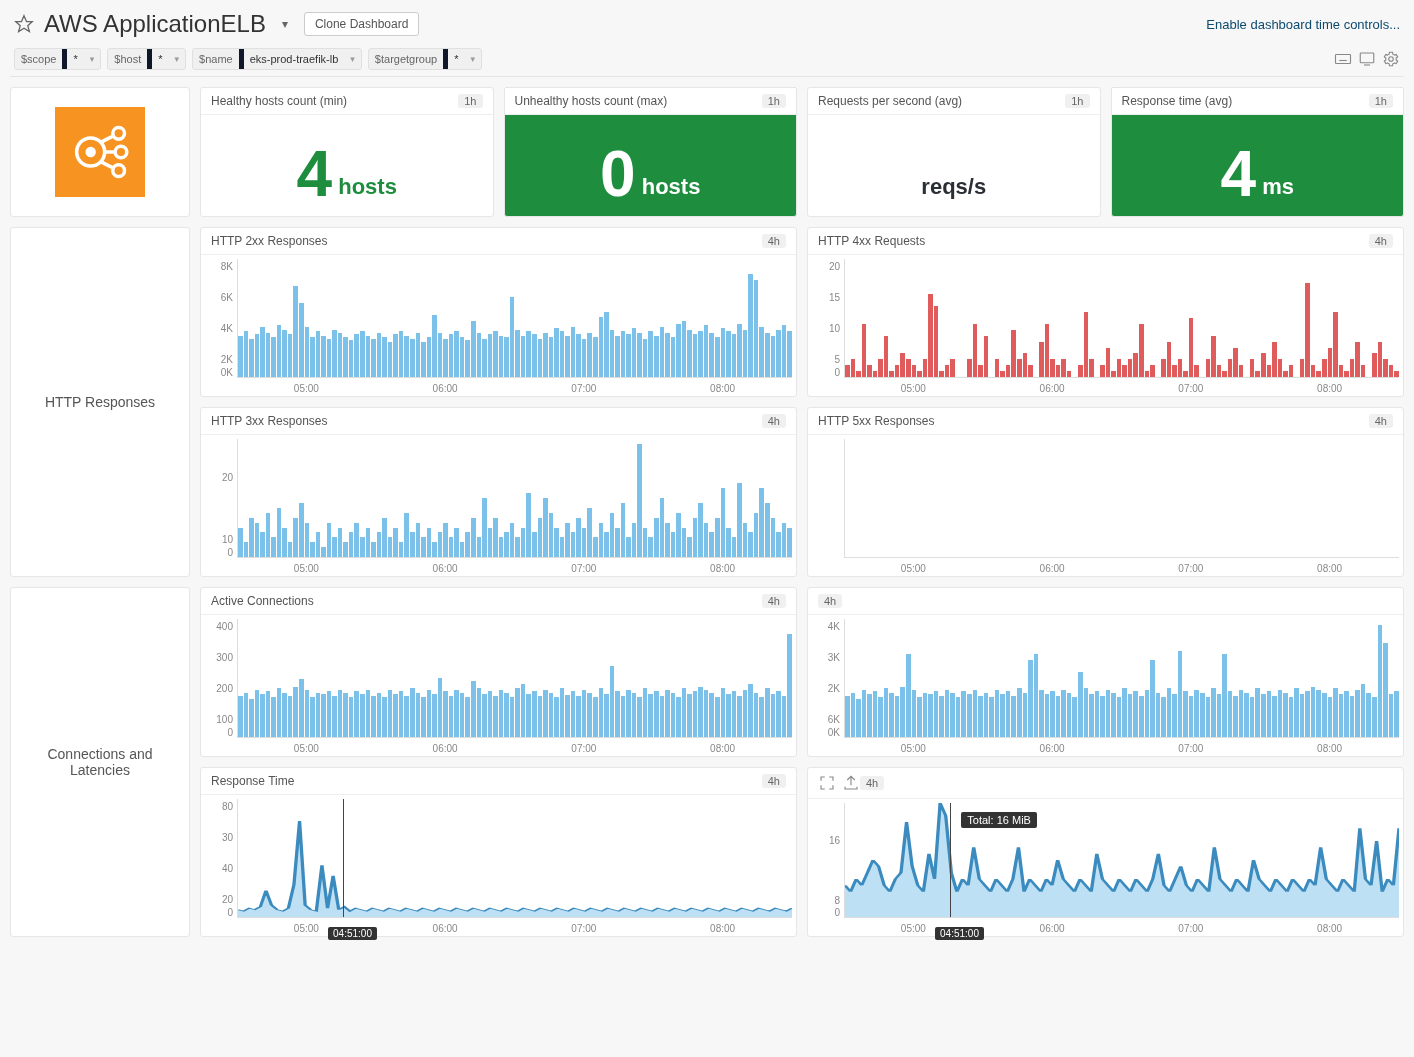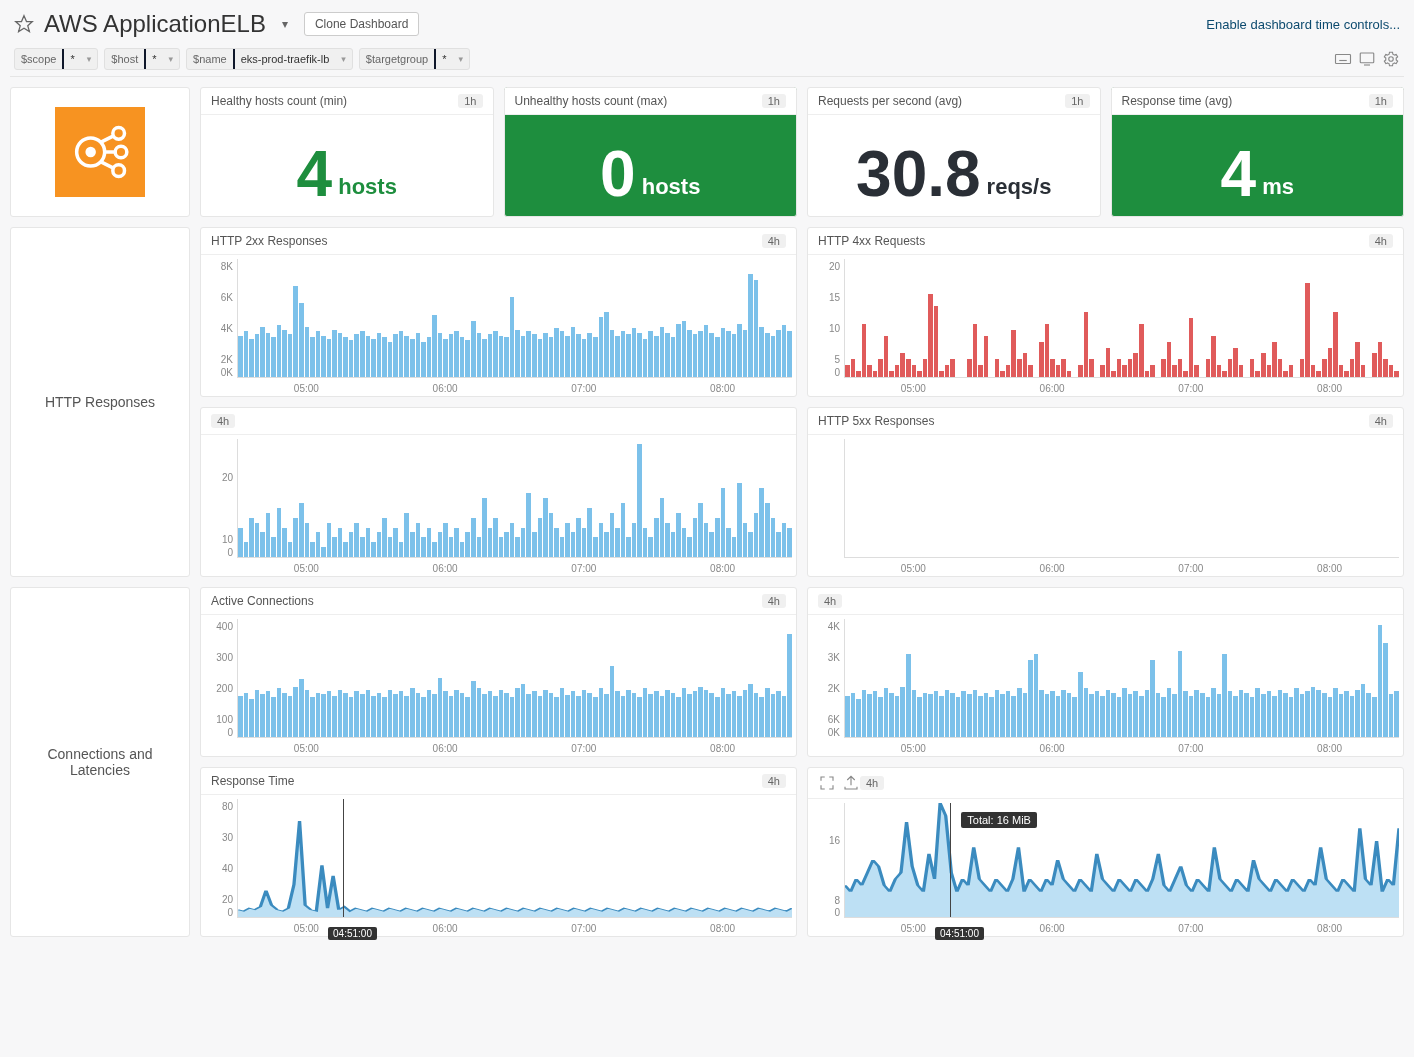--- a/index.html
+++ b/index.html
@@ -9,21 +9,21 @@
 .header { display:flex; align-items:center; gap:10px; padding:0 4px 4px 4px; }
 .star { width:20px; height:20px; color:#666; cursor:pointer; }
 h1.title { font-size:24px; font-weight:400; color:#333; }
 .chev { color:#666; font-size:12px; padding:6px; cursor:pointer; }
 .btn { border:1px solid #ccc; background:#fff; border-radius:3px; padding:4px 10px; font-size:12px; color:#555; cursor:pointer; }
 .spacer { flex:1; }
 .link { color:#0c4a6e; font-size:13px; text-decoration:none; cursor:pointer; }
 
 .varbar { display:flex; align-items:center; gap:6px; padding:6px 4px; border-bottom:1px solid #e5e5e5; margin-bottom:10px; }
 .varchip { display:inline-flex; align-items:center; background:#f0f0f0; border:1px solid #e0e0e0; border-radius:3px; font-size:11px; height:22px; }
-.varchip .lbl { padding:0 6px; color:#666; border-right:2px solid #0f172a; height:100%; display:flex; align-items:center; }
+.varchip .lbl { padding:0 6px; color:#666; border-right:5px solid #0f172a; height:100%; display:flex; align-items:center; }
 .varchip .val { padding:0 6px; color:#333; }
 .varchip .dd  { padding:0 6px; color:#999; font-size:9px; cursor:pointer; }
 .iconbtn { width:18px; height:18px; color:#888; cursor:pointer; }
 
 .row { display:flex; gap:10px; margin-bottom:10px; }
 .sidecard, .card { background:#fff; border:1px solid #e6e6e6; border-radius:3px; position:relative; }
 .sidecard { width:180px; flex:0 0 180px; display:flex; align-items:center; justify-content:center; }
 .sidelabel { color:#555; text-align:center; padding:0 10px; font-size:14px; }
 
 .statrow .card { flex:1; height:130px; display:flex; flex-direction:column; }
@@ -145,21 +145,20 @@
           <span class="num">0</span>
           <span class="unit">hosts</span>
         </div>
       </div>
       <div class="card dark">
         <div class="card-hd">
           <span class="t">Requests per second (avg)</span>
           <span class="pill">1h</span>
         </div>
         <div class="statbody">
-          <span class="num">30.8</span>
           <span class="unit">reqs/s</span>
         </div>
       </div>
       <div class="card greeni">
         <div class="card-hd">
           <span class="t">Response time (avg)</span>
           <span class="pill">1h</span>
         </div>
         <div class="statbody">
           <span class="num">4</span>
@@ -289,20 +288,21 @@
             <div class="xaxis">
               <span>05:00</span>
               <span>06:00</span>
               <span>07:00</span>
               <span>08:00</span>
             </div>
           </div>
         </div>
     <div class="card chartcard">
           <div class="card-hd">
+            <span class="t">HTTP 3xx Responses</span>
             <span class="pill">4h</span>
           </div>
           <div class="plot">
             <span class="ylab top"></span>
             <span class="ylab mid1">20</span>
             <span class="ylab mid2"></span>
             <span class="ylab mid3">10</span>
             <span class="ylab bot">0</span>
             <div class="plotbox">
               <div class="bar bblue" style="height:25%"></div>

